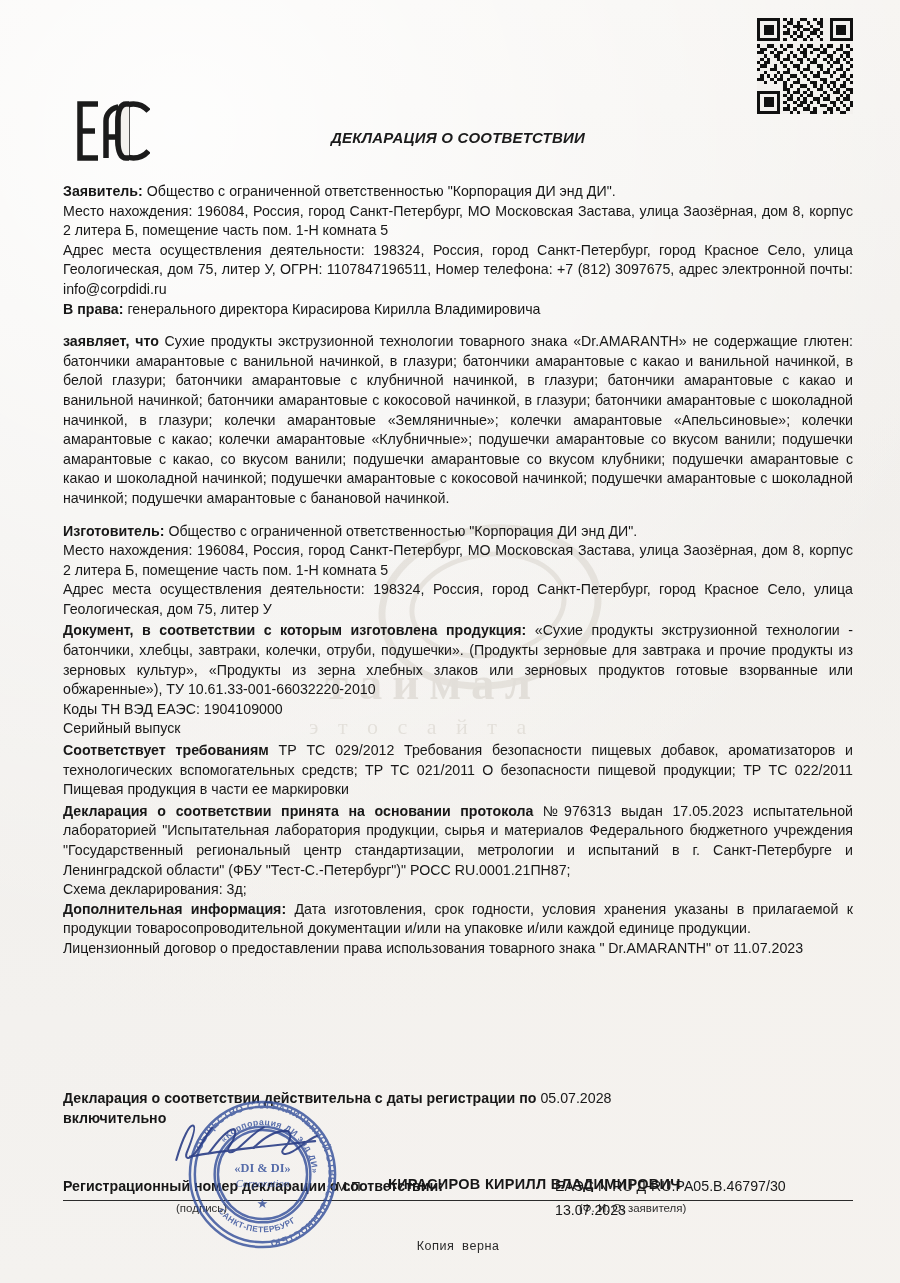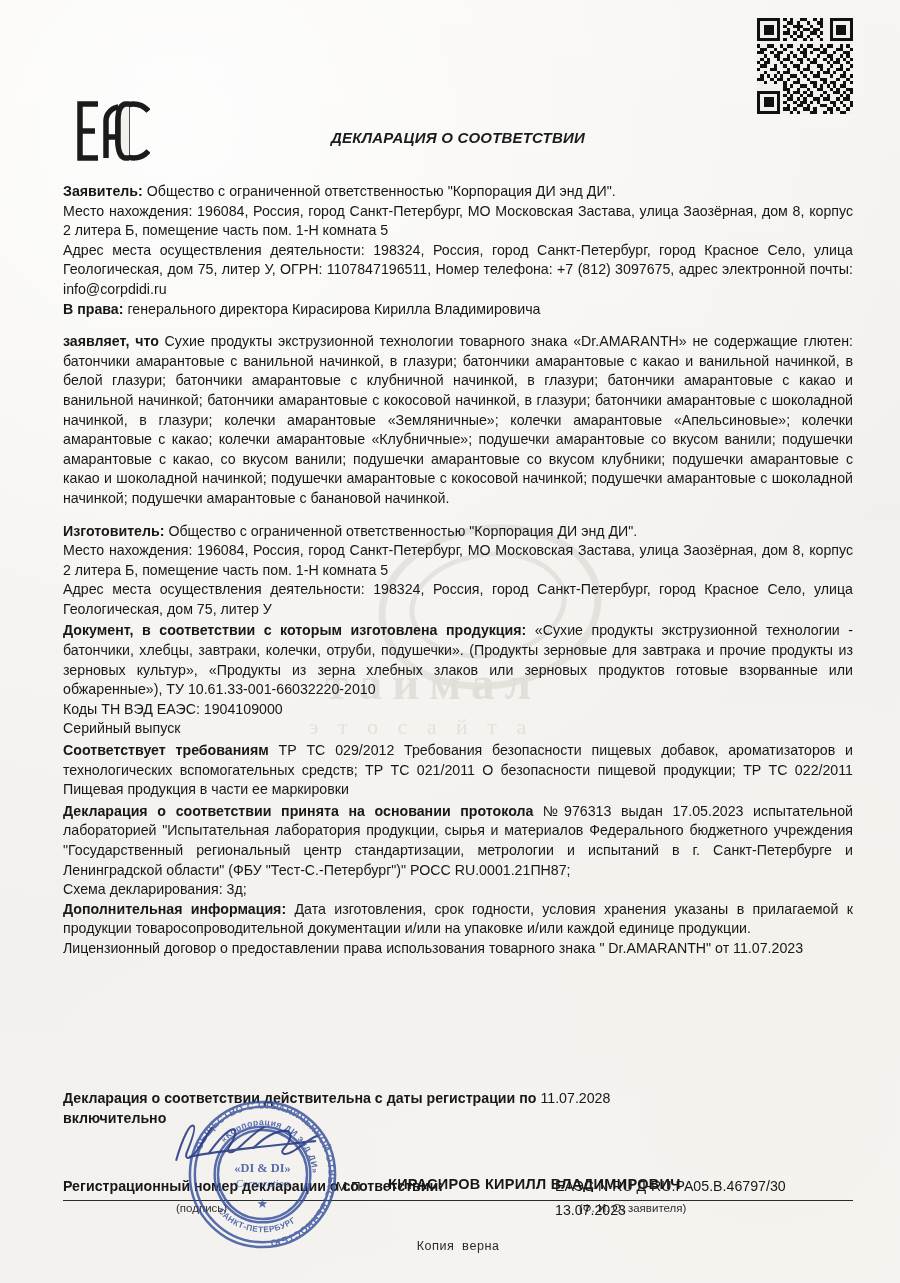--- a/index.html
+++ b/index.html
@@ -527,21 +527,21 @@
 
       <p class="p small-gap"><span class="b">Декларация о соответствии принята на основании протокола</span><span> №976313 выдан 17.05.2023 испытательной лабораторией "Испытательная лаборатория продукции, сырья и материалов Федерального бюджетного учреждения "Государственный региональный центр стандартизации, метрологии и испытаний в г. Санкт-Петербурге и Ленинградской области" (ФБУ "Тест-С.-Петербург")" РОСС RU.0001.21ПН87;</span></p>
       <p class="p">Схема декларирования: 3д;</p>
 
       <p class="p"><span class="b">Дополнительная информация:</span><span> Дата изготовления, срок годности, условия хранения указаны в прилагаемой к продукции товаросопроводительной документации и/или на упаковке и/или каждой единице продукции.</span></p>
       <p class="p">Лицензионный договор о предоставлении права использования товарного знака " Dr.AMARANTH" от 11.07.2023</p>
     </div>
 
     <div class="sig-area">
       <div class="valid-line">
-        <span class="b">Декларация о соответствии действительна с даты регистрации по</span><span> 11.07.2028</span><br>
+        <span class="b">Декларация о соответствии действительна с даты регистрации по</span><span> 05.07.2028</span><br>
         <span class="b">включительно</span>
       </div>
 
       <div class="sig-row">
         <span class="mp">М.П.</span>
         <span class="signer-name">КИРАСИРОВ КИРИЛЛ ВЛАДИМИРОВИЧ</span>
         <div class="rule"></div>
         <span class="cap-left">(подпись)</span>
         <span class="cap-right">(Ф. И. О. заявителя)</span>
       </div>

